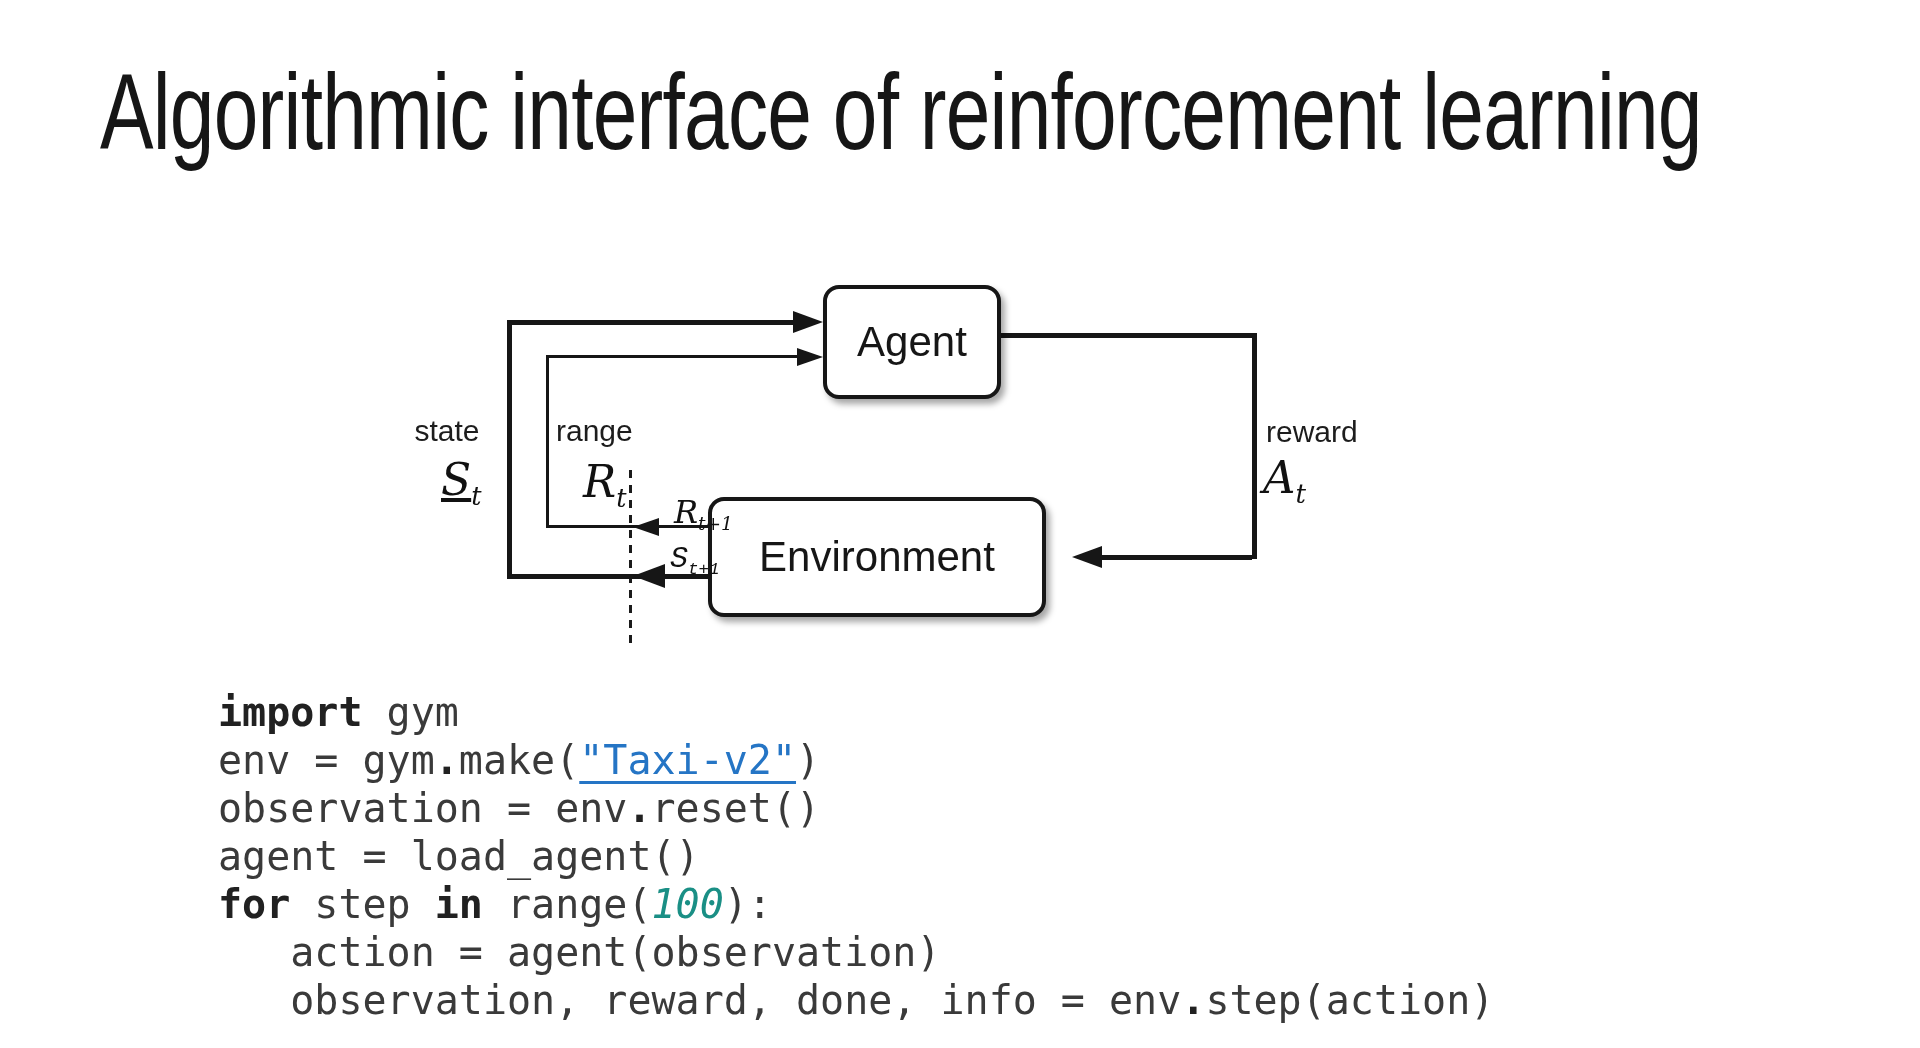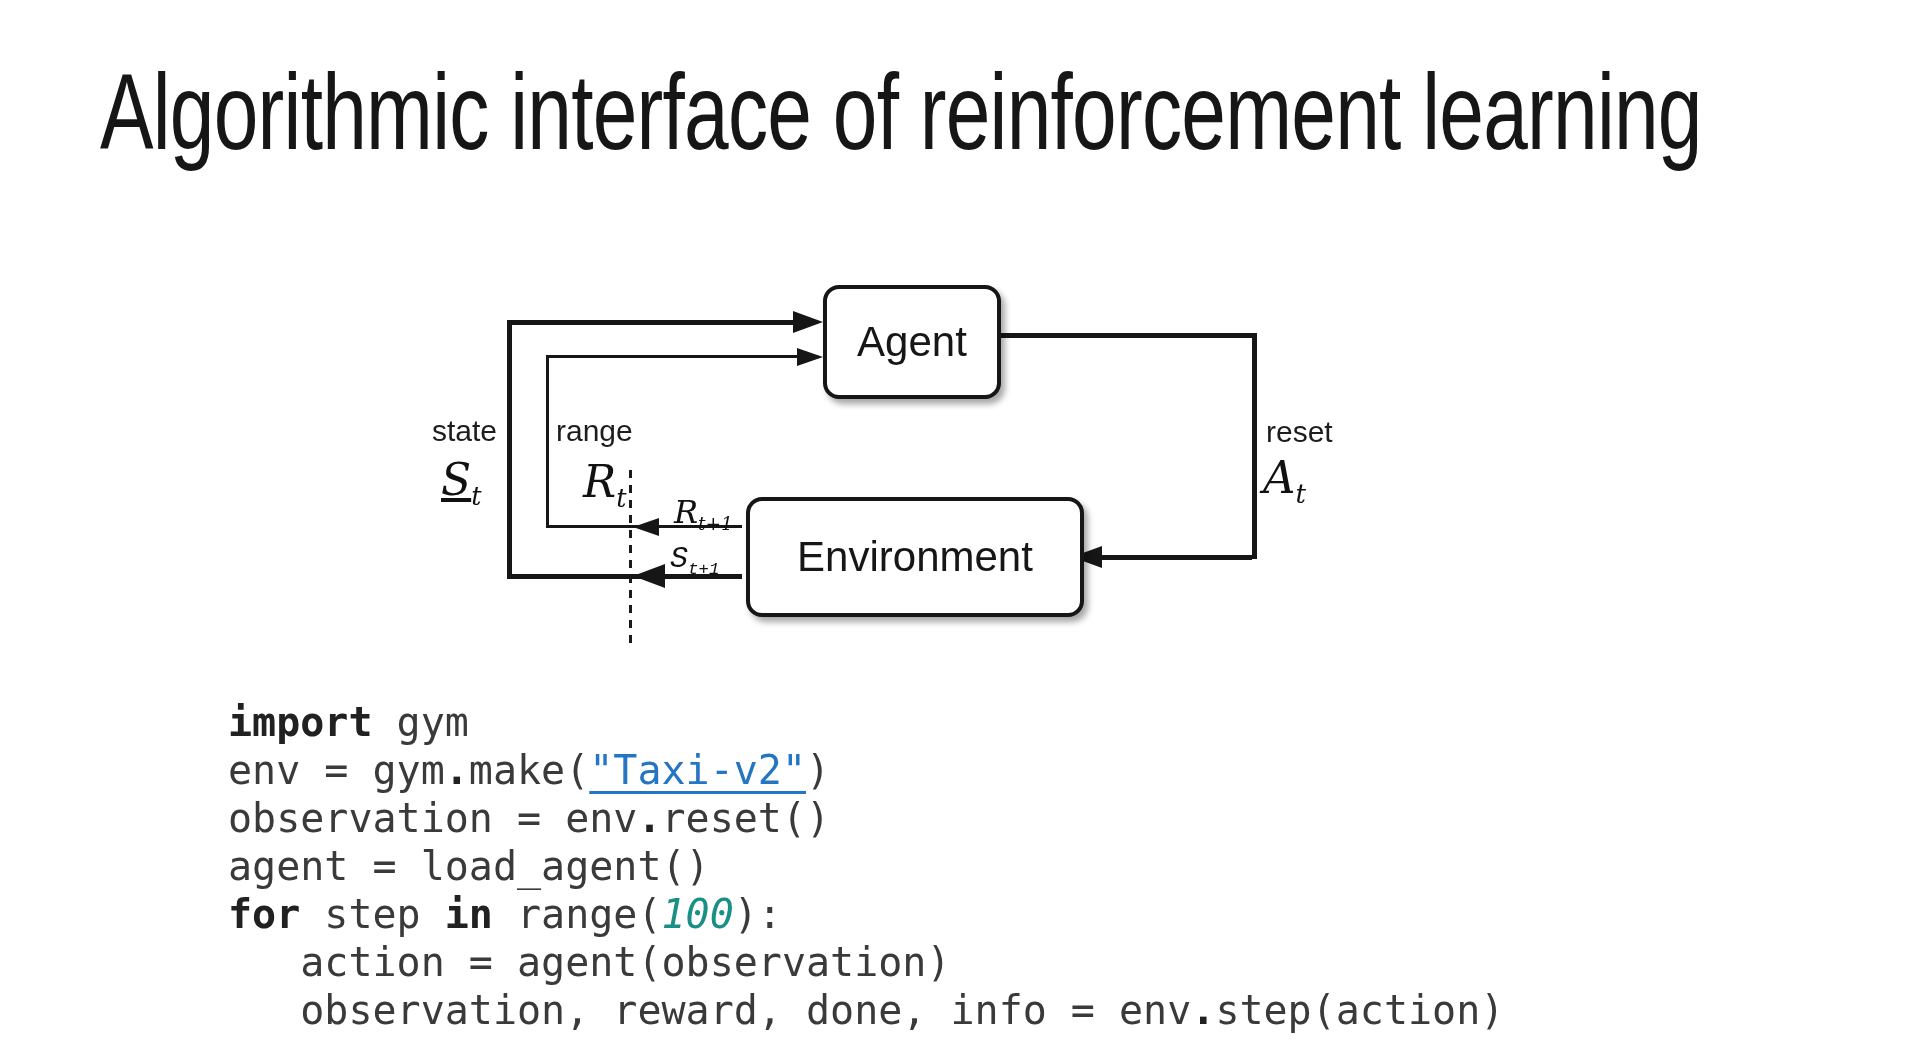--- a/index.html
+++ b/index.html
@@ -34,21 +34,21 @@
 
   .dlabel{position:absolute;font-size:30px;color:#1d1d1d;z-index:4;white-space:nowrap;}
   .sym{position:absolute;z-index:4;color:#111;font-family:"DejaVu Serif","Liberation Serif",serif;
        font-style:italic;white-space:nowrap;line-height:1;}
   .sym sub{font-size:0.58em;font-style:italic;line-height:0;}
   .sym-lg{font-size:44px;}
   .sym-md{font-size:32px;}
 
   
   .code{
-    position:absolute;left:212px;top:682px;margin:16px;
+    position:absolute;left:212px;top:682px;margin:6px;
     font-family:"DejaVu Sans Mono","Liberation Mono",monospace;
     font-size:40px;line-height:48px;white-space:pre;color:#3a3a3a;
   }
   .tok-plain{color:#3a3a3a;}
   .tok-keyword{color:#212121;font-weight:bold;}
   .tok-operator{color:#212121;font-weight:bold;}
   .tok-number{color:#1a8f85;font-style:italic;}
   .tok-string-link{color:#2575c5;text-decoration:underline;
     text-decoration-thickness:3px;text-underline-offset:7px;}
 </style>
@@ -74,30 +74,30 @@
   <div class="ah ah-left-sm" style="left:633px;top:518px;"></div>
 
   <div class="dline" style="left:993px;top:333px;width:264px;height:5px;"></div>
   <div class="dline" style="left:1252px;top:333px;width:5px;height:226px;"></div>
   <div class="dline" style="left:1096px;top:555px;width:156px;height:5px;"></div>
   <div class="ah ah-left-big" style="left:1072px;top:546px;"></div>
 
   <div class="dbox" style="left:823px;top:285px;width:170px;height:106px;">
     <span>Agent</span>
   </div>
-  <div class="dbox" style="left:746px;top:497px;width:330px;height:112px;">
+  <div class="dbox" style="left:708px;top:497px;width:330px;height:112px;">
     <span>Environment</span>
   </div>
 
-  <div class="dlabel" style="left:397px;top:414px;width:100px;text-align:right;"><span>state</span></div>
+  <div class="dlabel" style="left:397px;top:414px;width:100px;text-align:center;"><span>state</span></div>
   <div class="sym sym-lg" style="left:441px;top:458px;text-decoration:underline;"><span>S</span><sub>t</sub></div>
 
   <div class="dlabel" style="left:556px;top:414px;"><span>range</span></div>
   <div class="sym sym-lg" style="left:583px;top:460px;"><span>R</span><sub>t</sub></div>
 
-  <div class="dlabel" style="left:1266px;top:415px;"><span>reset</span></div>
+  <div class="dlabel" style="left:1266px;top:415px;"><span>reward</span></div>
   <div class="sym sym-lg" style="left:1263px;top:455px;font-size:45px;"><span>A</span><sub>t</sub></div>
 
   <div class="sym sym-md" style="left:674px;top:496px;text-align:right;"><span>R</span><sub>t+1</sub></div>
   <div class="sym sym-md" style="left:670px;top:544px;font-size:30px;font-family:Liberation Mono, monospace;"><span>S</span><sub>t+1</sub></div>
 </div>
 
 <pre class="code" id="code-block"><div class="code-line"><span class="tok-keyword">import</span><span class="tok-plain"> gym</span></div><div class="code-line"><span class="tok-plain">env = gym</span><span class="tok-operator">.</span><span class="tok-plain">make(</span><span class="tok-string-link">"Taxi-v2"</span><span class="tok-plain">)</span></div><div class="code-line"><span class="tok-plain">observation = env</span><span class="tok-operator">.</span><span class="tok-plain">reset()</span></div><div class="code-line"><span class="tok-plain">agent = load_agent()</span></div><div class="code-line"><span class="tok-keyword">for</span><span class="tok-plain"> step </span><span class="tok-keyword">in</span><span class="tok-plain"> range(</span><span class="tok-number">100</span><span class="tok-plain">):</span></div><div class="code-line"><span class="tok-plain">   action = agent(observation)</span></div><div class="code-line"><span class="tok-plain">   observation, reward, done, info = env</span><span class="tok-operator">.</span><span class="tok-plain">step(action)</span></div></pre>
 
 </body></html>

